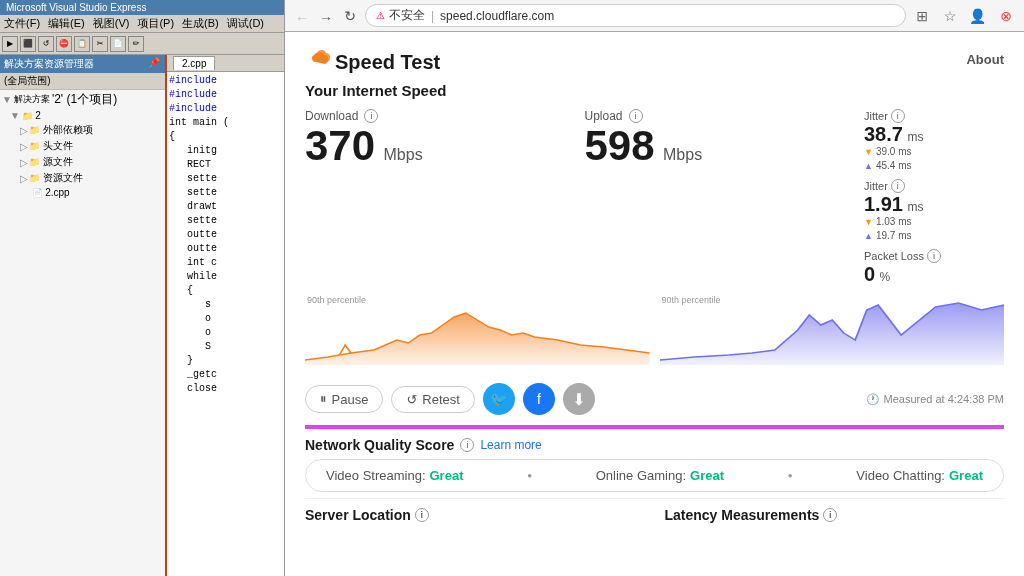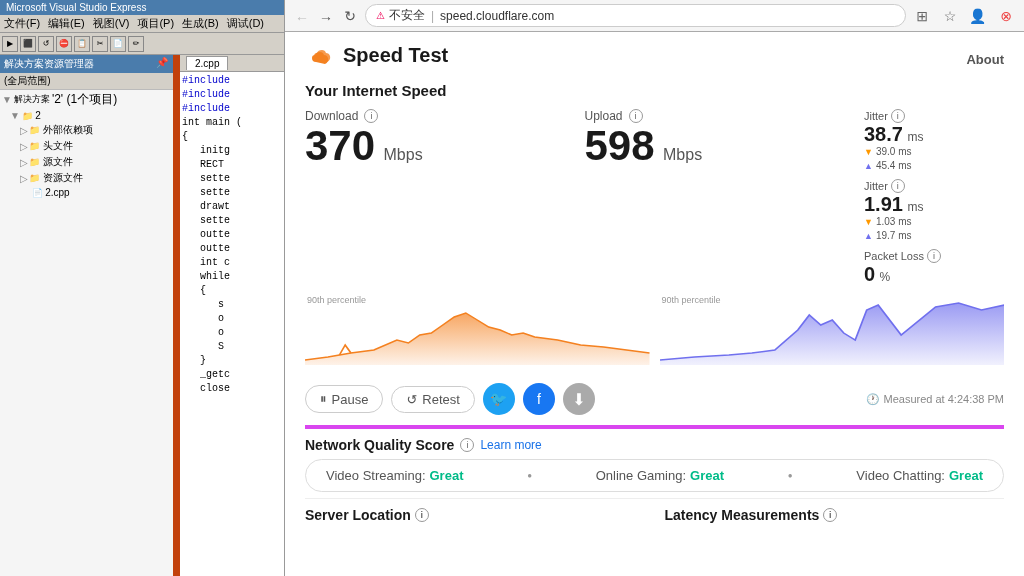--- a/index.html
+++ b/index.html
@@ -65,23 +65,23 @@
       justify-content: center;
     }
 
     .ide-main {
       display: flex;
       flex: 1;
       overflow: hidden;
     }
 
     .ide-sidebar {
-      width: 180px;
+      width: 167px;
       background: #f5f5f5;
-      border-right: 7px solid #c2410c;
+      border-right: 2px solid #c2410c;
       font-size: 11px;
     }
 
     .sidebar-header {
       background: #4a7cac;
       color: white;
       padding: 2px 4px;
       font-size: 10px;
     }
 
@@ -216,22 +216,21 @@
 
     .st-header {
       display: flex;
       align-items: center;
       justify-content: space-between;
       margin-bottom: 8px;
     }
 
     .st-title-area {
       display: flex;
-      align-items: flex-start;
-      gap: 8px;
+      align-items: flex-end;
     }
 
     .cloudflare-logo {
       width: 30px;
       height: 30px;
       display: flex;
       align-items: center;
       justify-content: center;
     }
 

